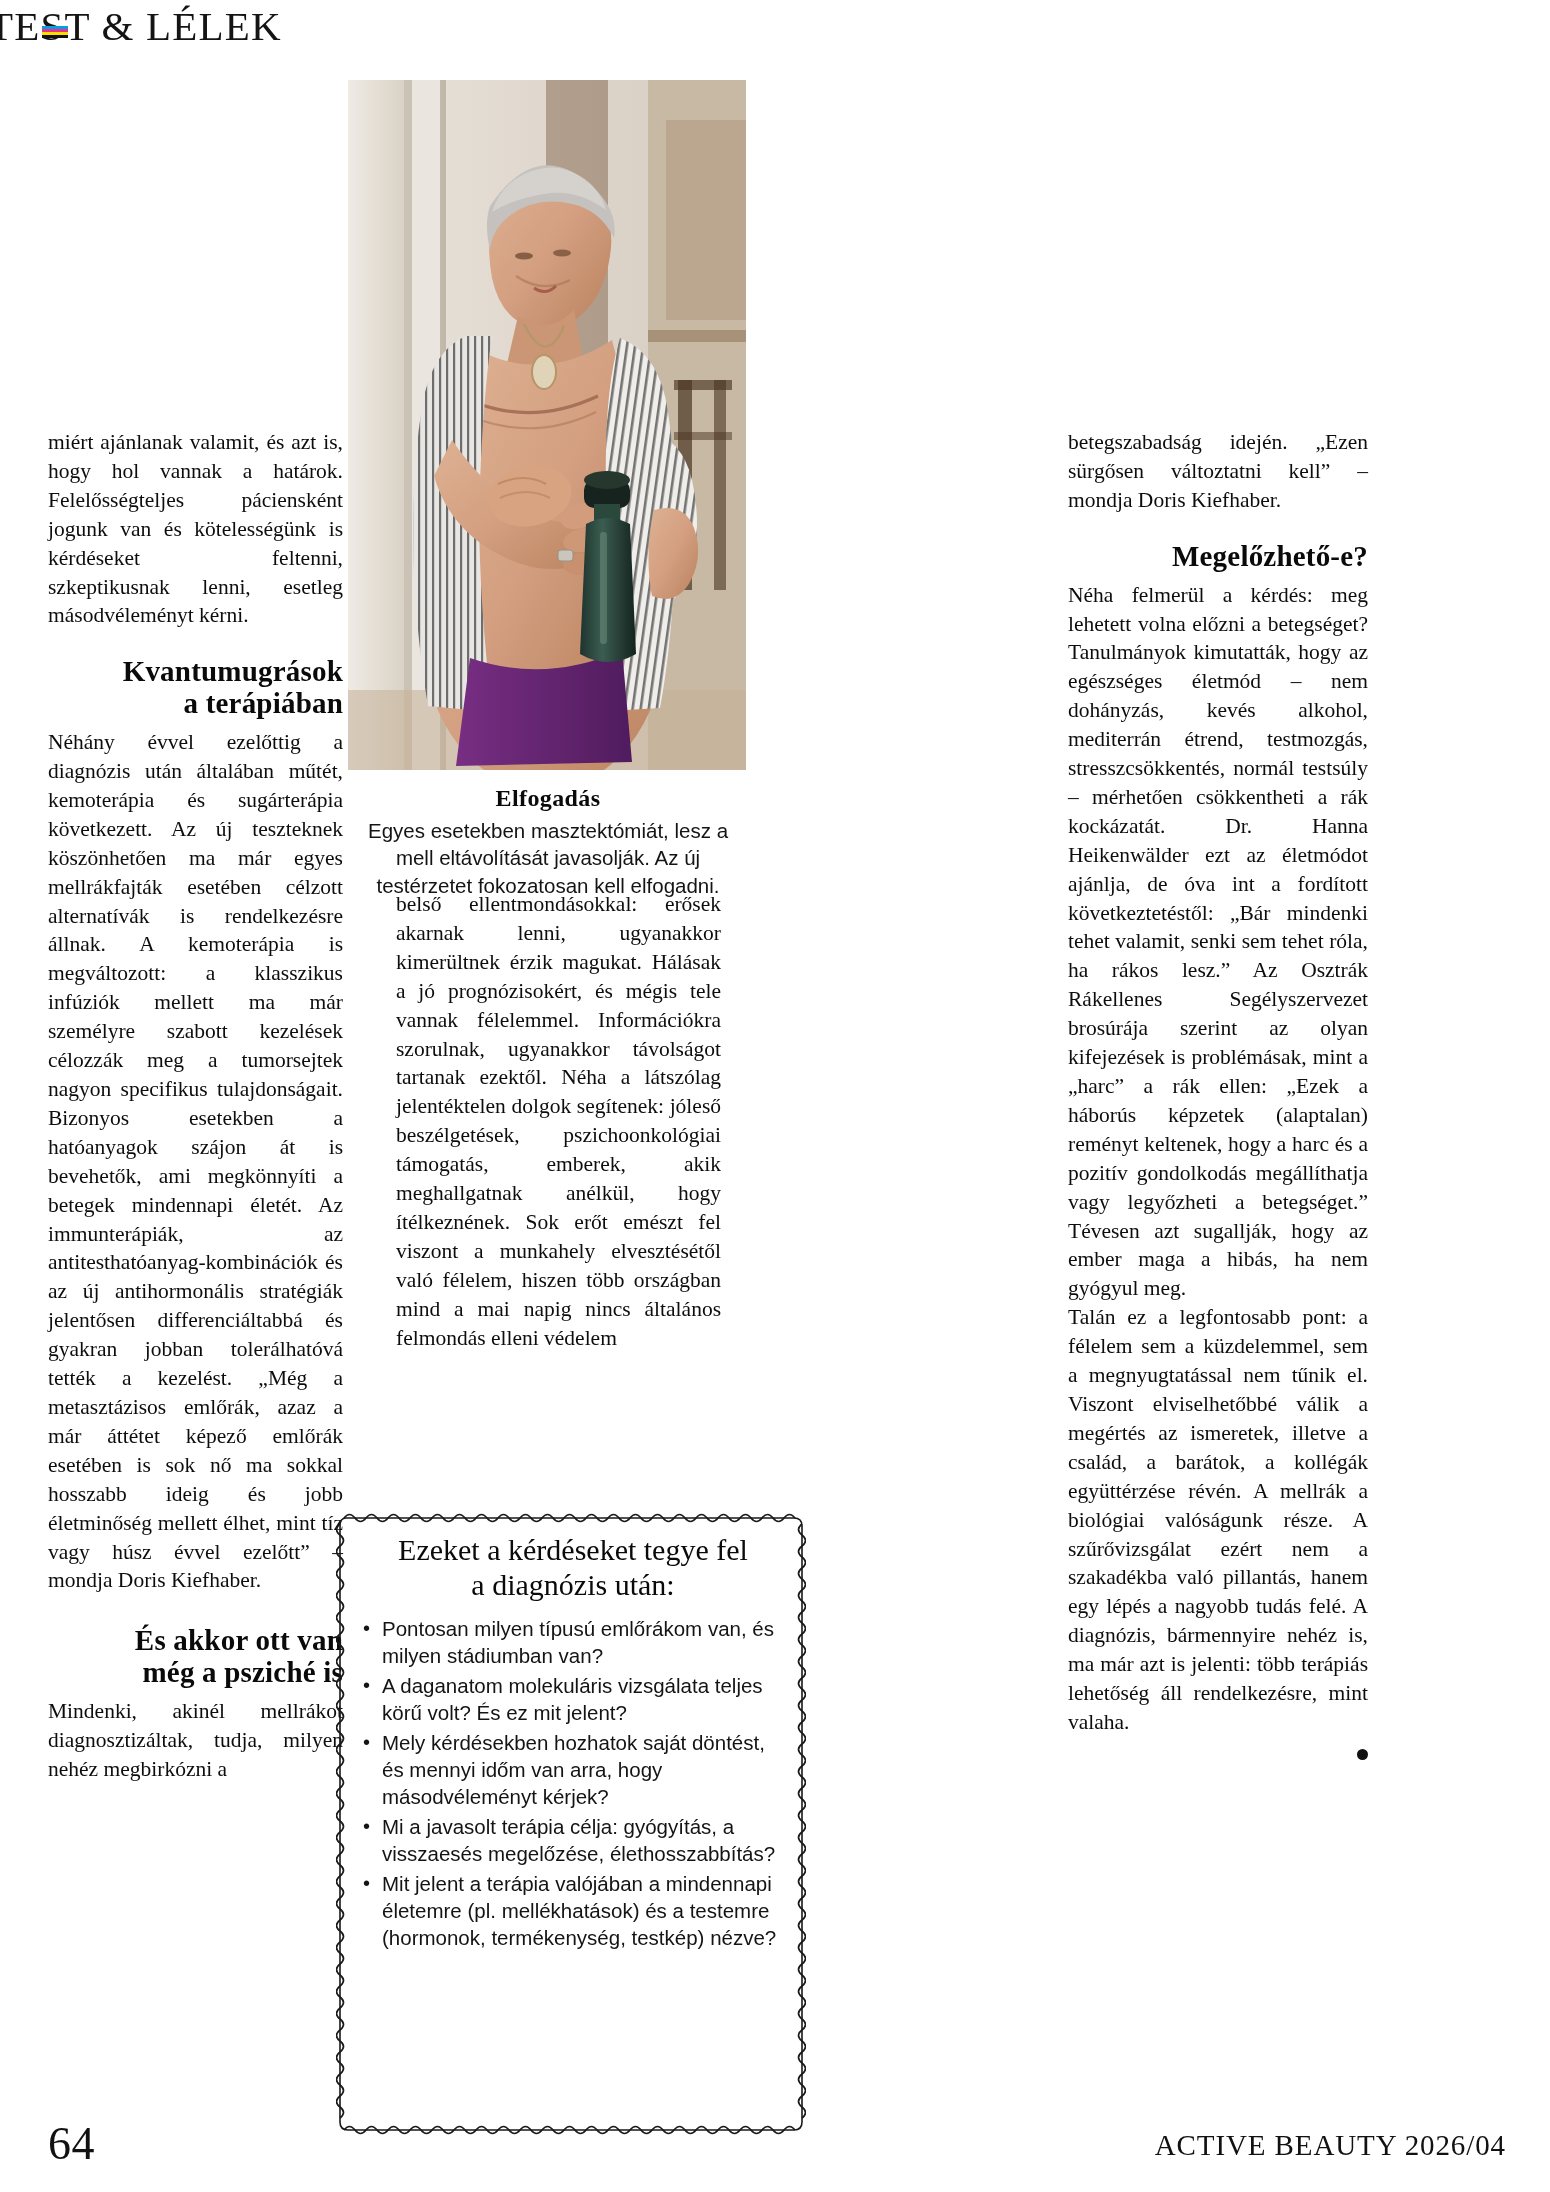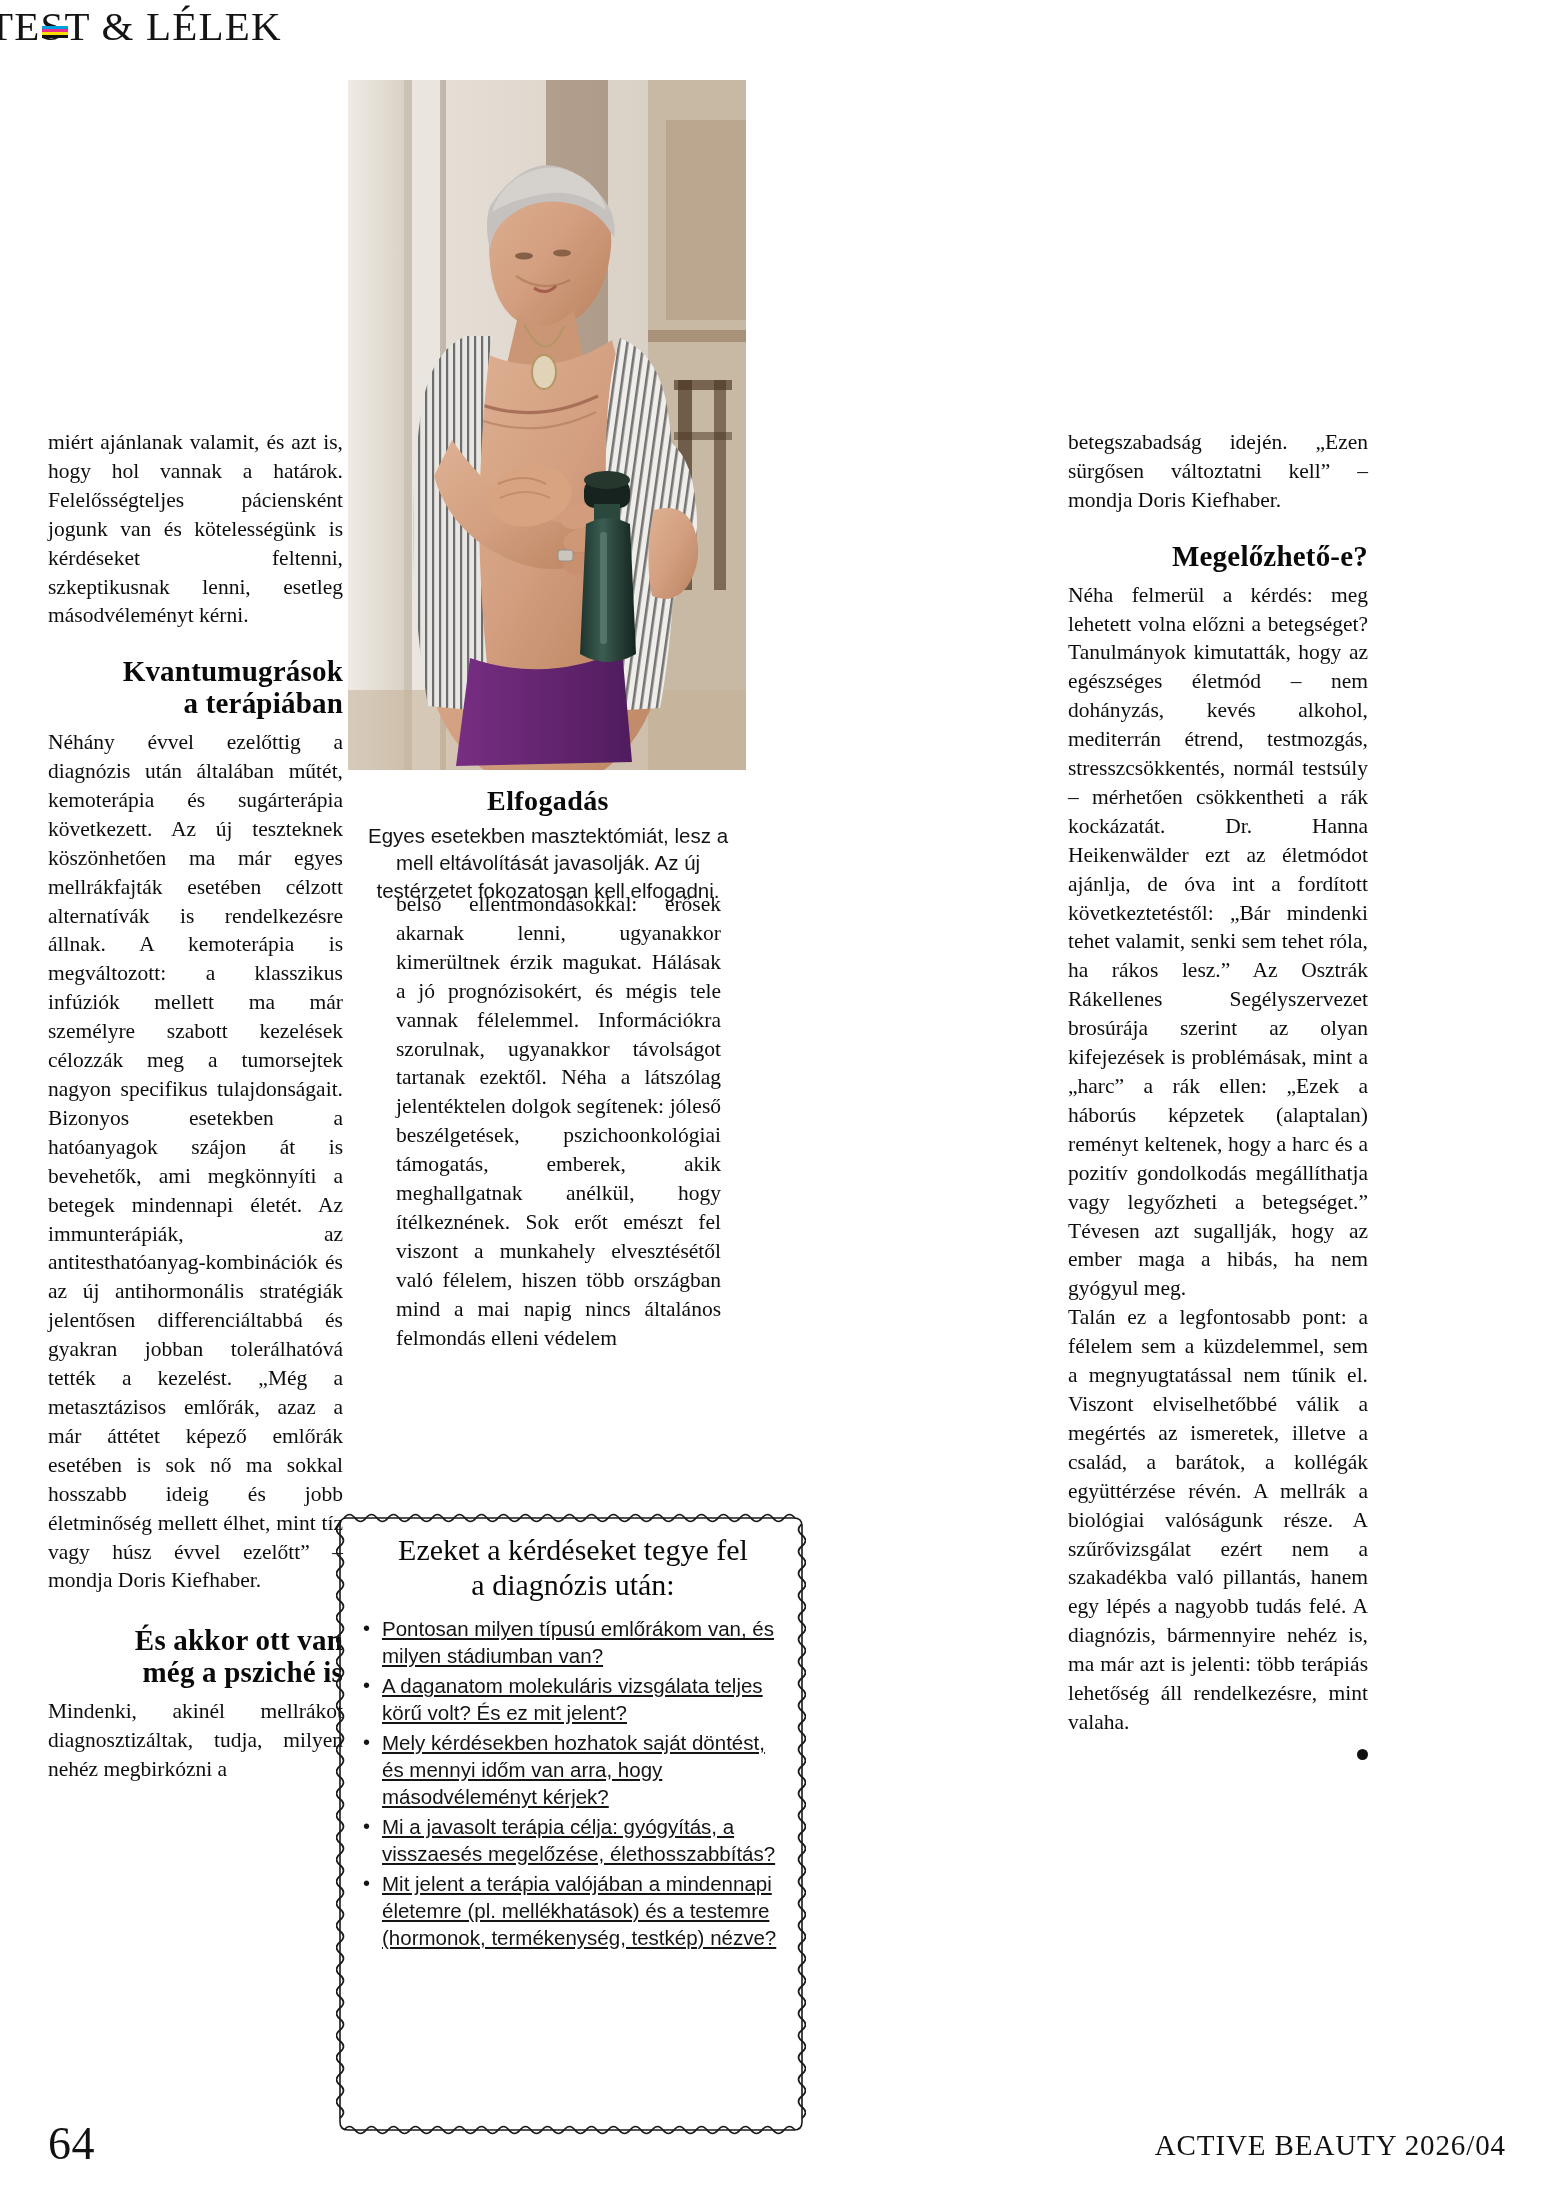--- a/index.html
+++ b/index.html
@@ -87,21 +87,21 @@
   .caption{
     position:absolute;
     left:352px;
     top:785px;
     width:392px;
     text-align:center;
   }
   .caption .cap-title{
     font-family:"Liberation Serif", serif;
     font-weight:bold;
-    font-size:28px;
+    font-size:24px;
     letter-spacing:.4px;
     margin-bottom:5px;
     color:#0a0a0a;
   }
   .caption .cap-body{
     font-family:"Liberation Sans", sans-serif;
     font-size:20.5px;
     line-height:1.33;
     color:#141414;
   }
@@ -141,21 +141,20 @@
     list-style:none;
     font-family:"Liberation Sans", sans-serif;
     font-size:20.5px;
     line-height:1.315;
     color:#141414;
   }
   .qlist li{
     position:relative;
     padding-left:22px;
     margin-bottom:3px;
-    text-decoration:underline;
   }
   .qlist li::before{
     content:"\2022";
     position:absolute;
     left:3px;
     top:-1px;
     font-size:20px;
   }
 
   

